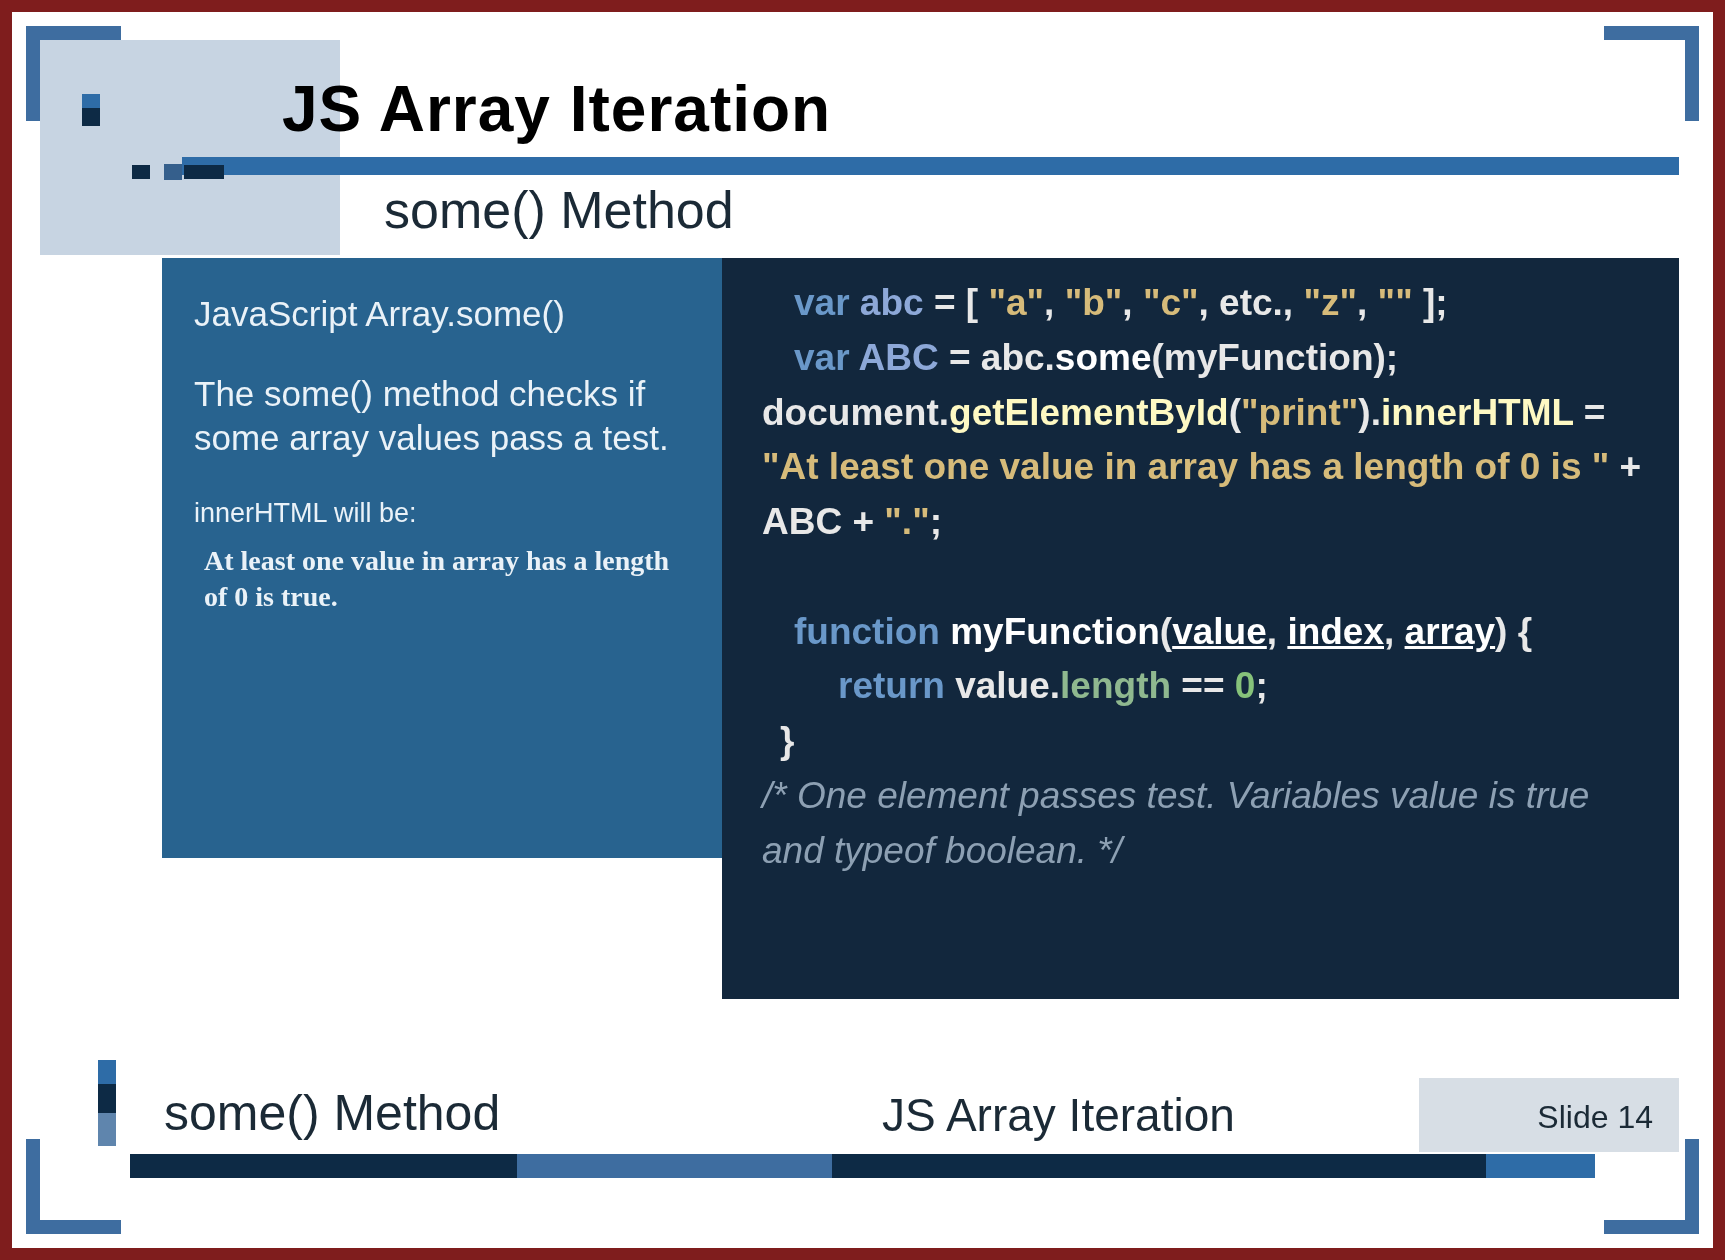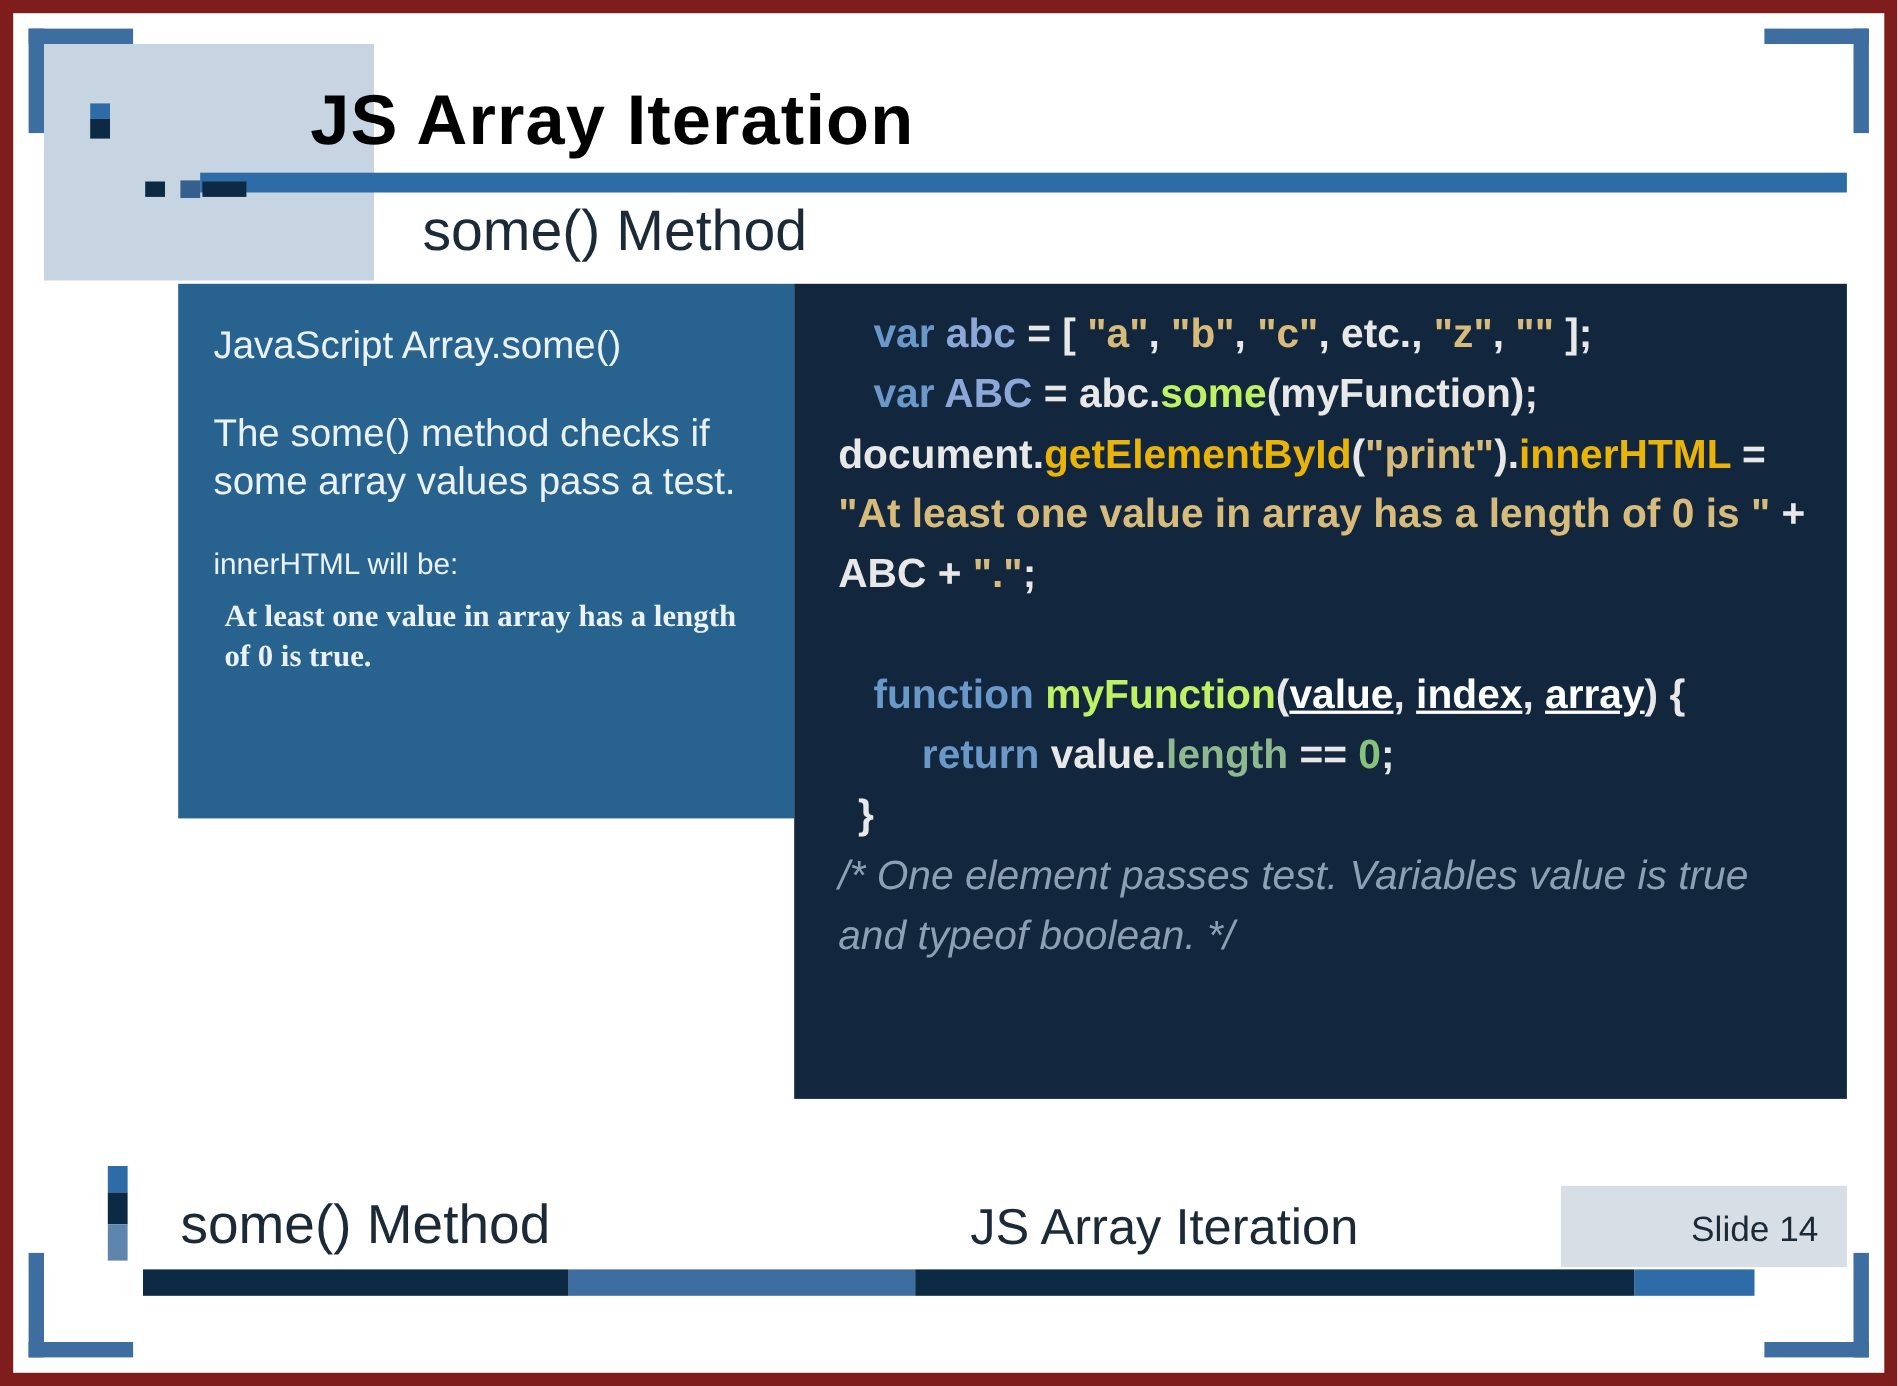--- a/index.html
+++ b/index.html
@@ -43,40 +43,40 @@
   .hdr-deco2 span:last-child{ width:18px; height:18px; background:#0d2a45; }
 
   .subtitle {
     position: absolute; top: 168px; left: 372px;
     font-size: 52px; color: #1b2a36; font-weight: 400;
     font-family: "Candara", "Trebuchet MS", sans-serif;
   }
 
   
   .left-panel {
-    position: absolute; top: 246px; left: 150px; width: 560px; height: 486px;
+    position: absolute; top: 246px; left: 150px; width: 560px; height: 600px;
     background: #28638f; color: #eaf2f8; padding: 36px 30px 30px 32px;
   }
   .left-panel .p1 { font-size: 35px; margin-bottom: 38px; font-family:"Candara","Trebuchet MS",sans-serif; }
   .left-panel .p2 { font-size: 35px; margin-bottom: 38px; line-height:1.25; font-family:"Candara","Trebuchet MS",sans-serif;}
   .left-panel .p3 { font-size: 27px; margin-bottom: 14px; font-family:"Candara","Trebuchet MS",sans-serif;}
   .left-panel .p4 { font-size: 28px; line-height:1.3; font-family:Liberation Serif, serif; font-stretch:condensed; font-weight:600; padding-left:10px;}
 
   
   .code-panel {
     position: absolute; top: 246px; left: 710px; right: 34px; height: 741px;
     background: #12273d; color: #e8e8e8; padding: 18px 30px 18px 40px;
     font-family: "Arial Narrow", Arial, sans-serif; font-stretch: condensed;
     font-size: 37px; line-height: 1.48; font-weight:600;
   }
   .c-kw   { color: #6a98c9; margin-left: 32px; }
   .c-var  { color: #8da8d8; }
   .c-str  { color: #d6bb7a; }
-  .c-fn   { color: #eab308; }
-  .c-fn2  { color: #bef264; }
+  .c-fn   { color: #fef9c3; }
+  .c-fn2  { color: #ffffff; }
   .c-prop { color: #8fb88f; }
   .c-num  { color: #86c27a; }
   .c-com  { color: #8da0b3; font-style: italic; font-weight:500;}
   .c-txt  { color: #e8e8e8; }
   .c-arg  { color: #ffffff; text-decoration: underline; }
   .code-panel .indent { padding-left: 44px; display:inline-block; }
   .code-panel .indent2 { padding-left: 18px; display:inline-block; }
 
   
   .ftr-sub {

